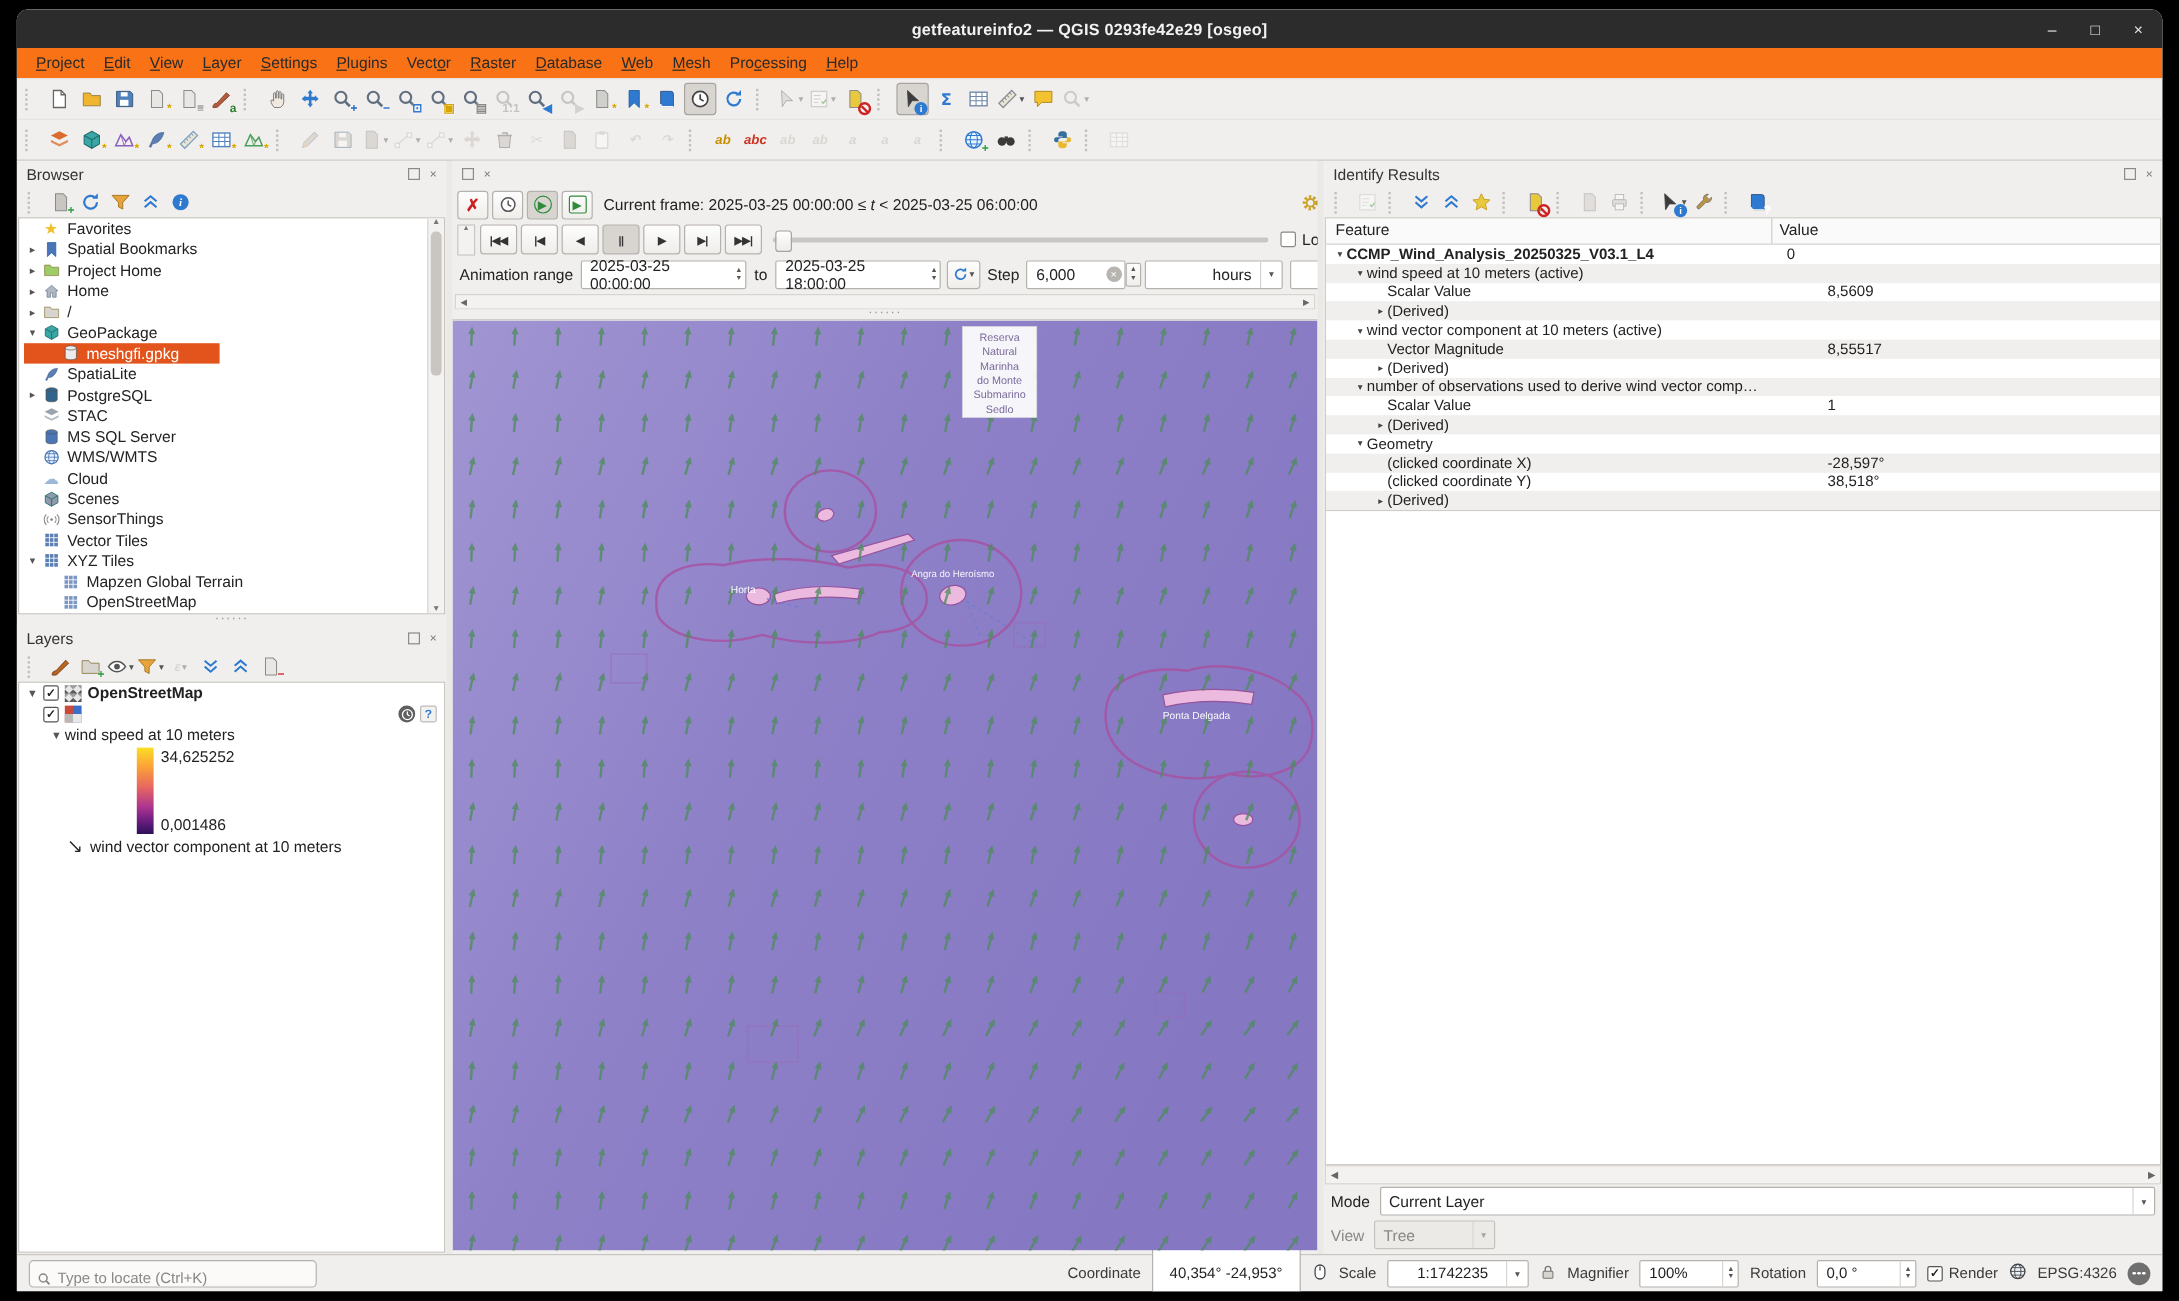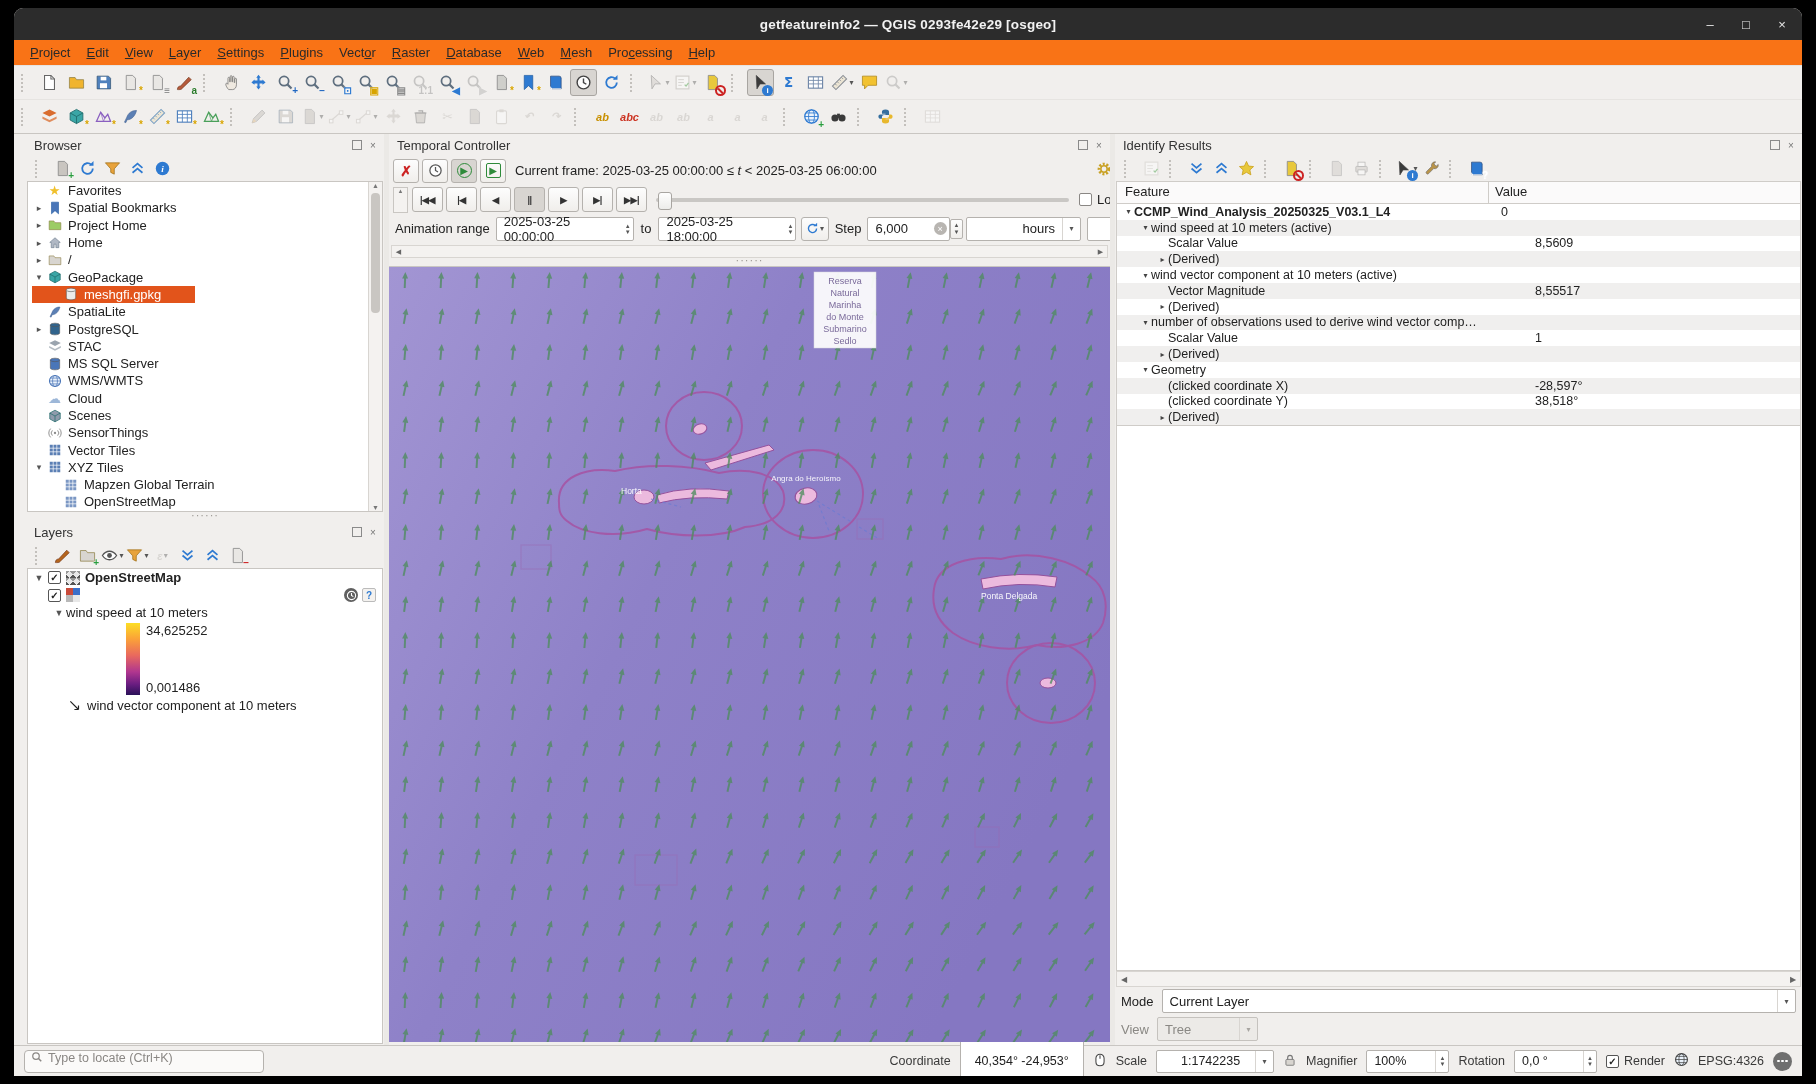--- a/index.html
+++ b/index.html
@@ -22,21 +22,21 @@
   .tbico.dim{opacity:.42;}
   .isvg{width:17px;height:17px;display:block;}
   .tbtxt{font-size:11px;font-weight:bold;font-style:italic;}
   .tbov{position:absolute;right:0px;bottom:-1px;font-size:10px;font-weight:bold;line-height:10px;text-shadow:0 0 2px #fff;}
   .tbov.ovc{width:11px;height:11px;border-radius:50%;font-size:8px;font-style:normal;display:flex;align-items:center;justify-content:center;text-shadow:none;}
   .ovslash{position:absolute;right:-1px;bottom:-1px;width:11px;height:11px;border:2px solid #cc2222;border-radius:50%;box-sizing:border-box;}
   .ovslash::after{content:'';position:absolute;left:0;top:2.5px;width:7px;height:2px;background:#cc2222;transform:rotate(45deg);}
   .tbdd{font-size:8px;color:#555;margin-left:1px;}
   
   .main{flex:1;display:flex;min-height:0;border-top:1px solid #c9c6c2;}
-  .leftcol{width:358px;flex:0 0 358px;display:flex;flex-direction:column;min-height:0;padding-left:12px;}
+  .leftcol{width:358px;flex:0 0 358px;display:flex;flex-direction:column;min-height:0;}
   .vsplit{width:5px;flex:0 0 5px;background:#ebe9e6;}
   .centercol{flex:0 0 721px;width:721px;display:flex;flex-direction:column;min-height:0;background:#f1efed;}
   .rightcol{flex:1;display:flex;flex-direction:column;min-width:0;background:#f1efed;}
   .hsplit{height:8px;flex:0 0 8px;position:relative;}
   .hsplit::after{content:'······';position:absolute;left:50%;top:-4px;transform:translateX(-50%);color:#9a9792;font-size:11px;letter-spacing:1px;}
   .panel{display:flex;flex-direction:column;min-height:0;background:#f1efed;}
   .ptitle{height:22px;flex:0 0 22px;display:flex;align-items:center;padding:0 6px 0 8px;font-size:13px;color:#333;}
   .ptitle .pt{flex:1;}
   .pbtns{display:flex;gap:6px;align-items:center;}
   .pbtn{width:10px;height:10px;display:flex;align-items:center;justify-content:center;color:#777;font-size:10px;}
@@ -125,21 +125,21 @@
   .irow.stripe{background:#f0efee;}
   .ifc{width:372px;flex:0 0 372px;display:flex;align-items:center;overflow:hidden;}
   .ivc{flex:1;padding-left:6px;overflow:hidden;}
   .iexp{width:11px;flex:0 0 11px;font-size:8px;color:#444;text-align:center;}
   .idfill{flex:1;background:#fff;border:1px solid #cfccc8;border-top:none;margin:0 1px;}
   .modrow{height:28px;flex:0 0 28px;display:flex;align-items:center;padding:0 6px;gap:8px;font-size:13px;color:#222;}
   .modrow .combo{flex:1;}
   .viewcombo{width:92px;height:22px;background:#eceae7;border:1px solid #c5c2be;border-radius:2px;display:flex;align-items:center;padding-left:7px;color:#8a8884;}
   
   .statusbar{height:30px;flex:0 0 30px;display:flex;align-items:center;padding:0 10px;gap:9px;font-size:12.5px;color:#3a3a3a;border-top:1px solid #c9c6c2;background:#f1efed;}
-  .locator{width:232px;height:21px;border:1px solid #b5b2ae;border-radius:4px;background:#fbfaf9;display:flex;align-items:flex-start;padding-left:6px;gap:5px;color:#8a8784;}
+  .locator{width:232px;height:21px;border:1px solid #b5b2ae;border-radius:4px;background:#fbfaf9;display:flex;align-items:flex-end;padding-left:6px;gap:5px;color:#8a8784;}
   .locator svg{width:12px;height:12px;color:#8a8784;}
   .sspace{flex:1;}
   .sinput{height:21px;min-width:108px;background:#fff;border:1px solid #b5b2ae;border-radius:2px;display:flex;align-items:center;justify-content:center;padding:16px 7px;color:#222;}
   .scombo{height:21px;background:#fff;border:1px solid #b5b2ae;border-radius:2px;display:flex;align-items:center;padding-left:24px;color:#222;}
   .sspin{height:21px;background:#fff;border:1px solid #b5b2ae;border-radius:2px;display:flex;align-items:center;padding-left:7px;color:#222;}
   .sspin .spincol{border-left:1px solid #d8d5d1;padding:0 3px;margin-left:7px;height:100%;}
   .slock svg{width:14px;height:14px;color:#777;}
   .sglobe svg{width:15px;height:15px;color:#444;}
   .strack svg{width:14px;height:14px;color:#444;}
   .msgballoon{width:19px;height:19px;border-radius:50%;background:#6f6f6f;display:flex;align-items:center;justify-content:center;gap:1.5px;}
@@ -1047,21 +1047,20 @@
           </div>
         </div>
       </div>
     </div>
 
     <div class="vsplit"></div>
 
     <div class="centercol">
       <div class="panel" id="temporalPanel">
         <div class="ptitle">
-          <span class="pt">Temporal Controller</span>
           <span class="pbtns">
               <span class="pbtn float"></span>
               <span class="pbtn">×</span>
             </span>
         </div>
         <div class="trowA">
           <span class="sqbtn">
               <span class="redx">✗</span>
             </span>
           <span class="sqbtn">

